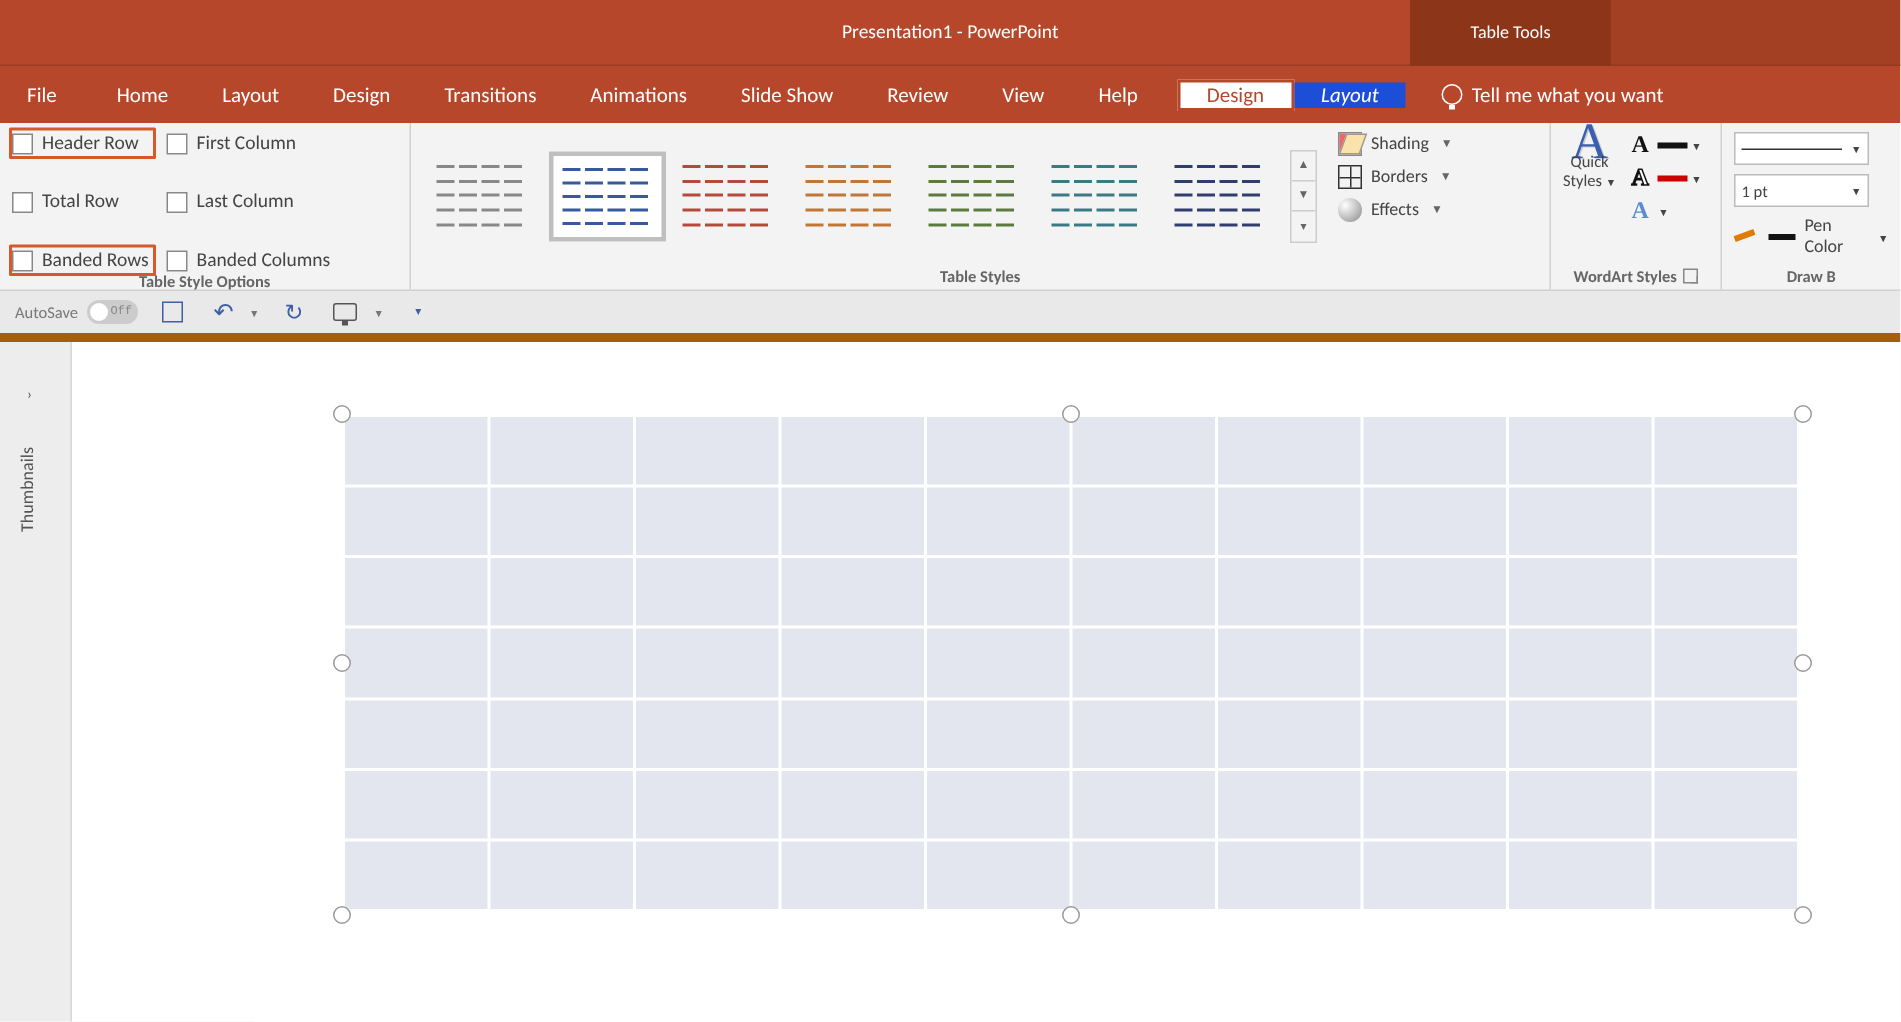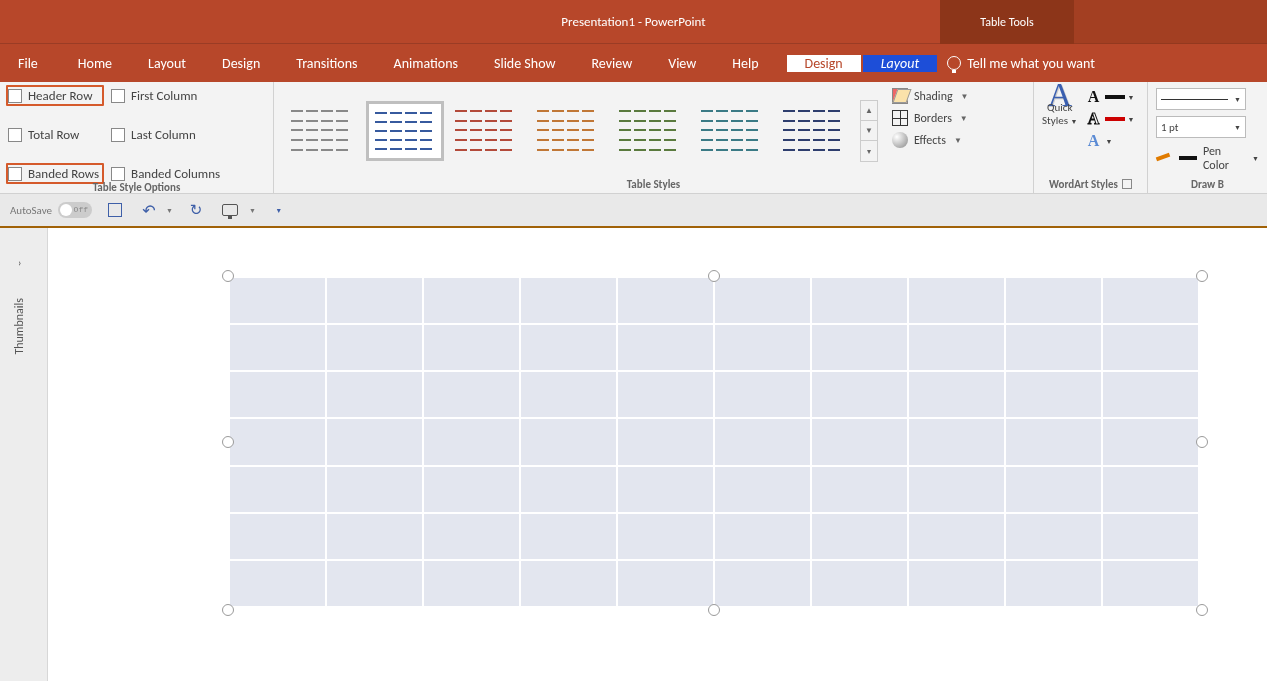--- a/index.html
+++ b/index.html
@@ -73,21 +73,21 @@
     border: 2px solid #B7472A;
   }
   .menubar .tab.layout {
     background: #1d4ed8;
     font-style: italic;
   }
   .menubar .spacer { flex: 0 0 4px; }
   .menubar .tell-wrap {
     display: flex;
     align-items: center;
-    padding-left: 10px;
+    padding-left: 24px;
     flex: 1;
     gap: 6px;
   }
   .menubar .bulb {
     width:14px;height:14px;border:1.5px solid white;border-radius:50%;
     position: relative;
   }
   .menubar .bulb::after{
     content:"";position:absolute;left:4px;bottom:-4px;width:4px;height:3px;background:white;
   }
@@ -190,21 +190,21 @@
   .line-sel .ln{flex:1;border-top:1px solid #333;margin-right:6px;}
   .pen-row{display:flex;align-items:center;gap:6px;cursor:pointer;}
   .pen-ic{width:18px;height:14px;position:relative;}
   .pen-ic::before{content:"";position:absolute;left:0;top:4px;width:14px;height:4px;background:#e07b00;transform:rotate(-20deg);}
   .pen-bar{width:20px;height:4px;background:#111;}
 
   
   .qat {
     height: 34px;
     background: #e9e9e9;
-    border-bottom:2px solid #a16207;
+    border-bottom:6px solid #a16207;
     display:flex;align-items:center;gap:12px;padding-left:10px;font-size:11px;color:#777;
   }
   .autosave { display:flex;align-items:center;gap:6px;}
   .toggle { width:34px;height:16px;border-radius:8px;background:#ccc;position:relative;}
   .toggle::before{content:"";width:12px;height:12px;border-radius:50%;background:white;position:absolute;left:2px;top:2px;}
   .toggle-label{font-size:8px;position:absolute;right:4px;top:3px;color:#888;font-family:Liberation Mono, monospace;}
   .qat .btn{width:22px;height:22px;display:flex;align-items:center;justify-content:center;cursor:pointer;color:#3e5fa8;}
   .qat .save{width:14px;height:14px;border:1.5px solid #3e5fa8;}
   .qat .undo::before{content:"↶";font-size:16px;}
   .qat .redo::before{content:"↻";font-size:15px;}

